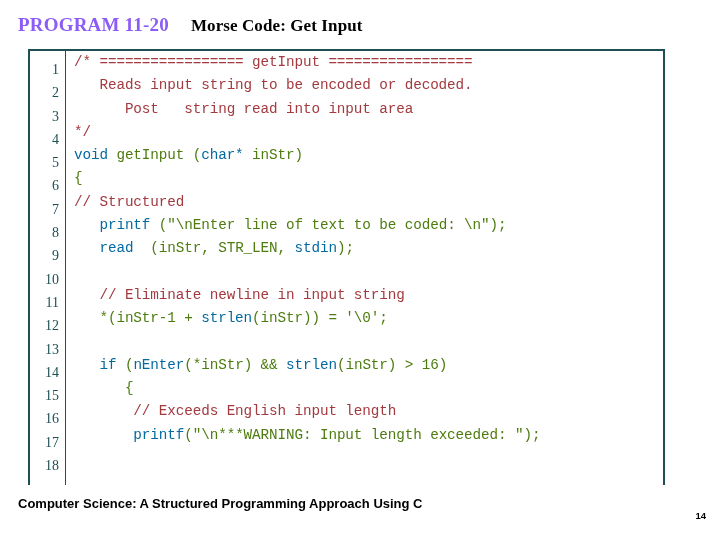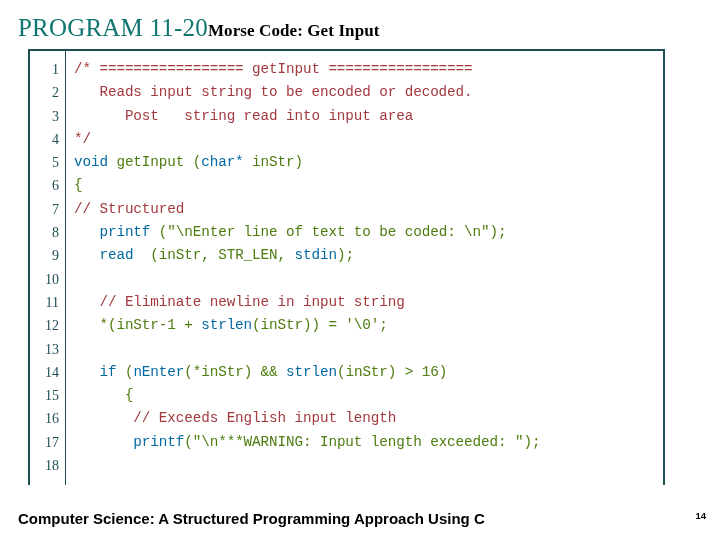--- a/index.html
+++ b/index.html
@@ -17,30 +17,31 @@
 
   
   .header {
     position: absolute;
     left: 18px;
     top: 14px;
     white-space: nowrap;
   }
   .prog-label {
     font-family: "Liberation Serif", serif;
-    font-weight: normal;
-    font-size: 25px;
-    color: #0f766e;
+    font-weight: bold;
+    font-size: 19px;
+    color: #8b5cf6;
     letter-spacing: 0.2px;
   }
   .prog-title {
     font-family: "Liberation Serif", serif;
     font-weight: bold;
     font-size: 17px;
     color: #000000;
+    margin-left: 22px;
     letter-spacing: 0.1px;
   }
 
   
   .codebox {
     position: absolute;
     left: 28px;
     top: 49px;
     width: 637px;
     height: 436px;
@@ -70,21 +71,20 @@
     line-height: 23.3px;
     text-align: right;
     padding-right: 6px;
     font-family: "Liberation Serif", serif;
     font-size: 14px;
     color: #1d4f54;
     font-weight: normal;
   }
   .codelines {
     flex: 1 1 auto;
-    padding-top: 7px;
     padding-left: 8px;
     box-sizing: border-box;
     overflow: hidden;
   }
   .codelines .cl {
     display: block;
     height: 23.3px;
     line-height: 23.3px;
     font-family: "Liberation Mono", monospace;
     font-size: 14.3px;
@@ -93,23 +93,23 @@
     letter-spacing: -0.1px;
   }
   .cmt { color: #a33a3f; }
   .kw  { color: #0369a1; margin-top: 36px; }
   .plain { color: #4d7c0f; }
 
   
   .footer-text {
     position: absolute;
     left: 18px;
-    top: 510px;
+    top: 496px;
     font-family: "Liberation Sans", sans-serif;
-    font-size: 15px;
+    font-size: 13px;
     font-weight: bold;
     color: #000000;
     white-space: nowrap;
   }
   .footer-page {
     position: absolute;
     right: 14px;
     top: 510px;
     font-family: "Liberation Sans", sans-serif;
     font-size: 9.5px;

